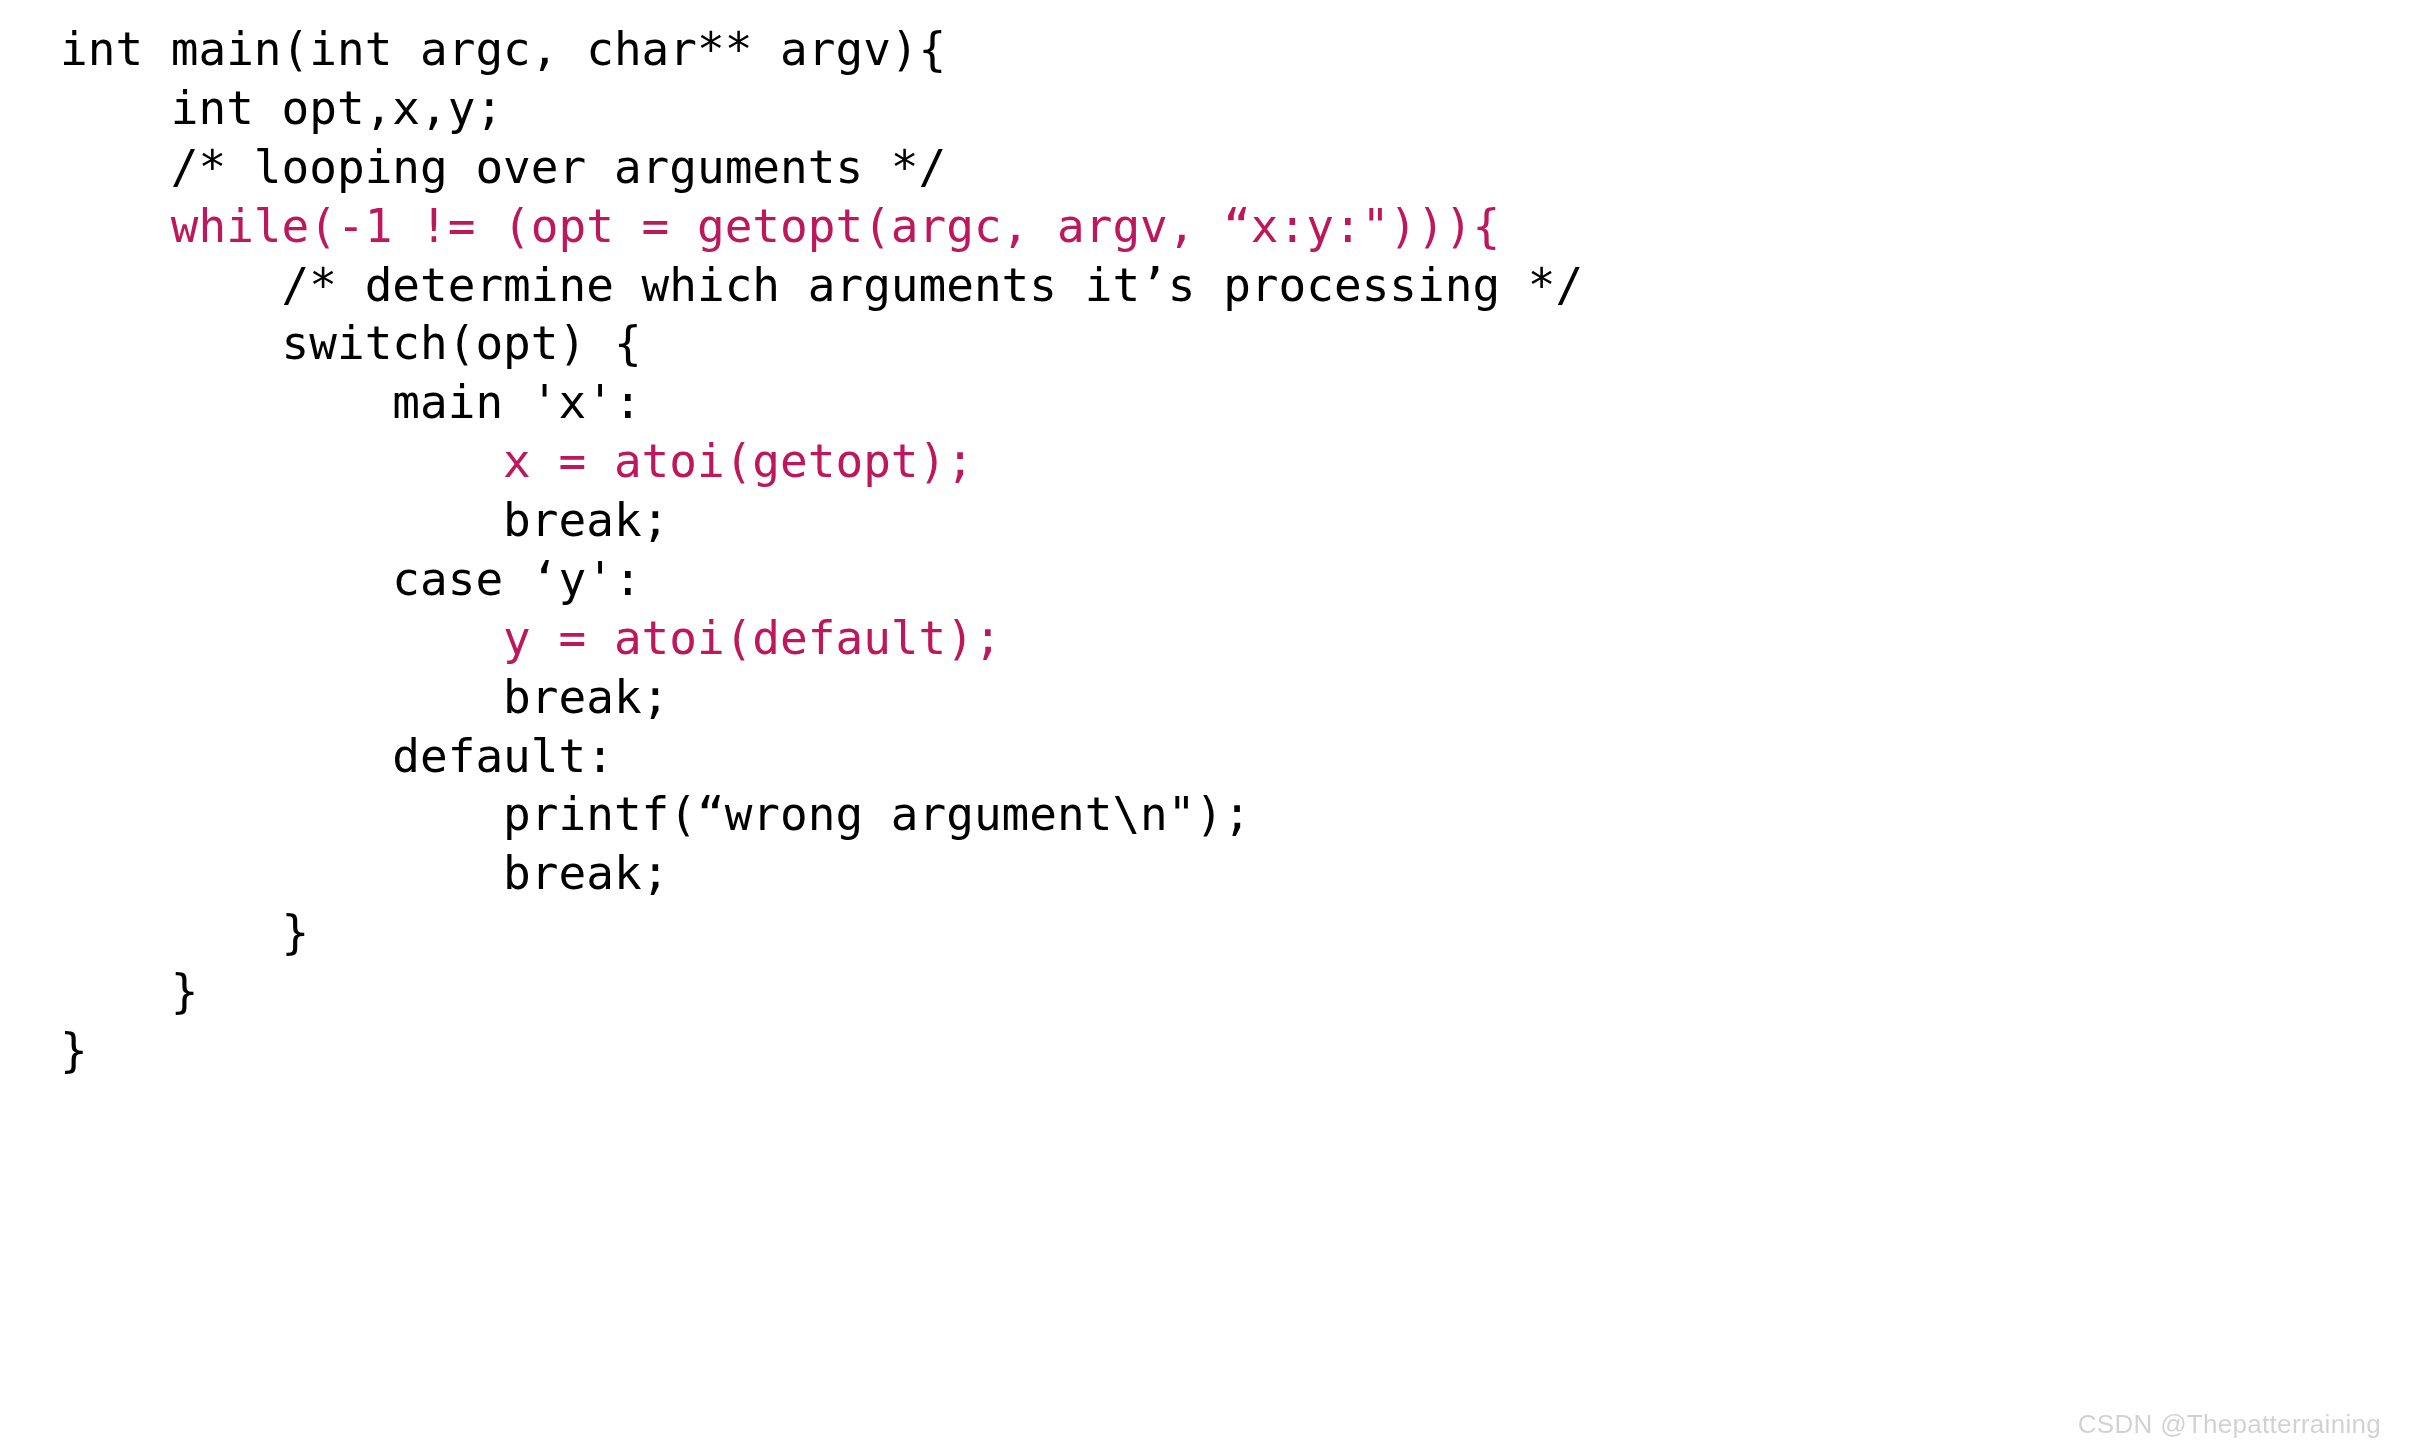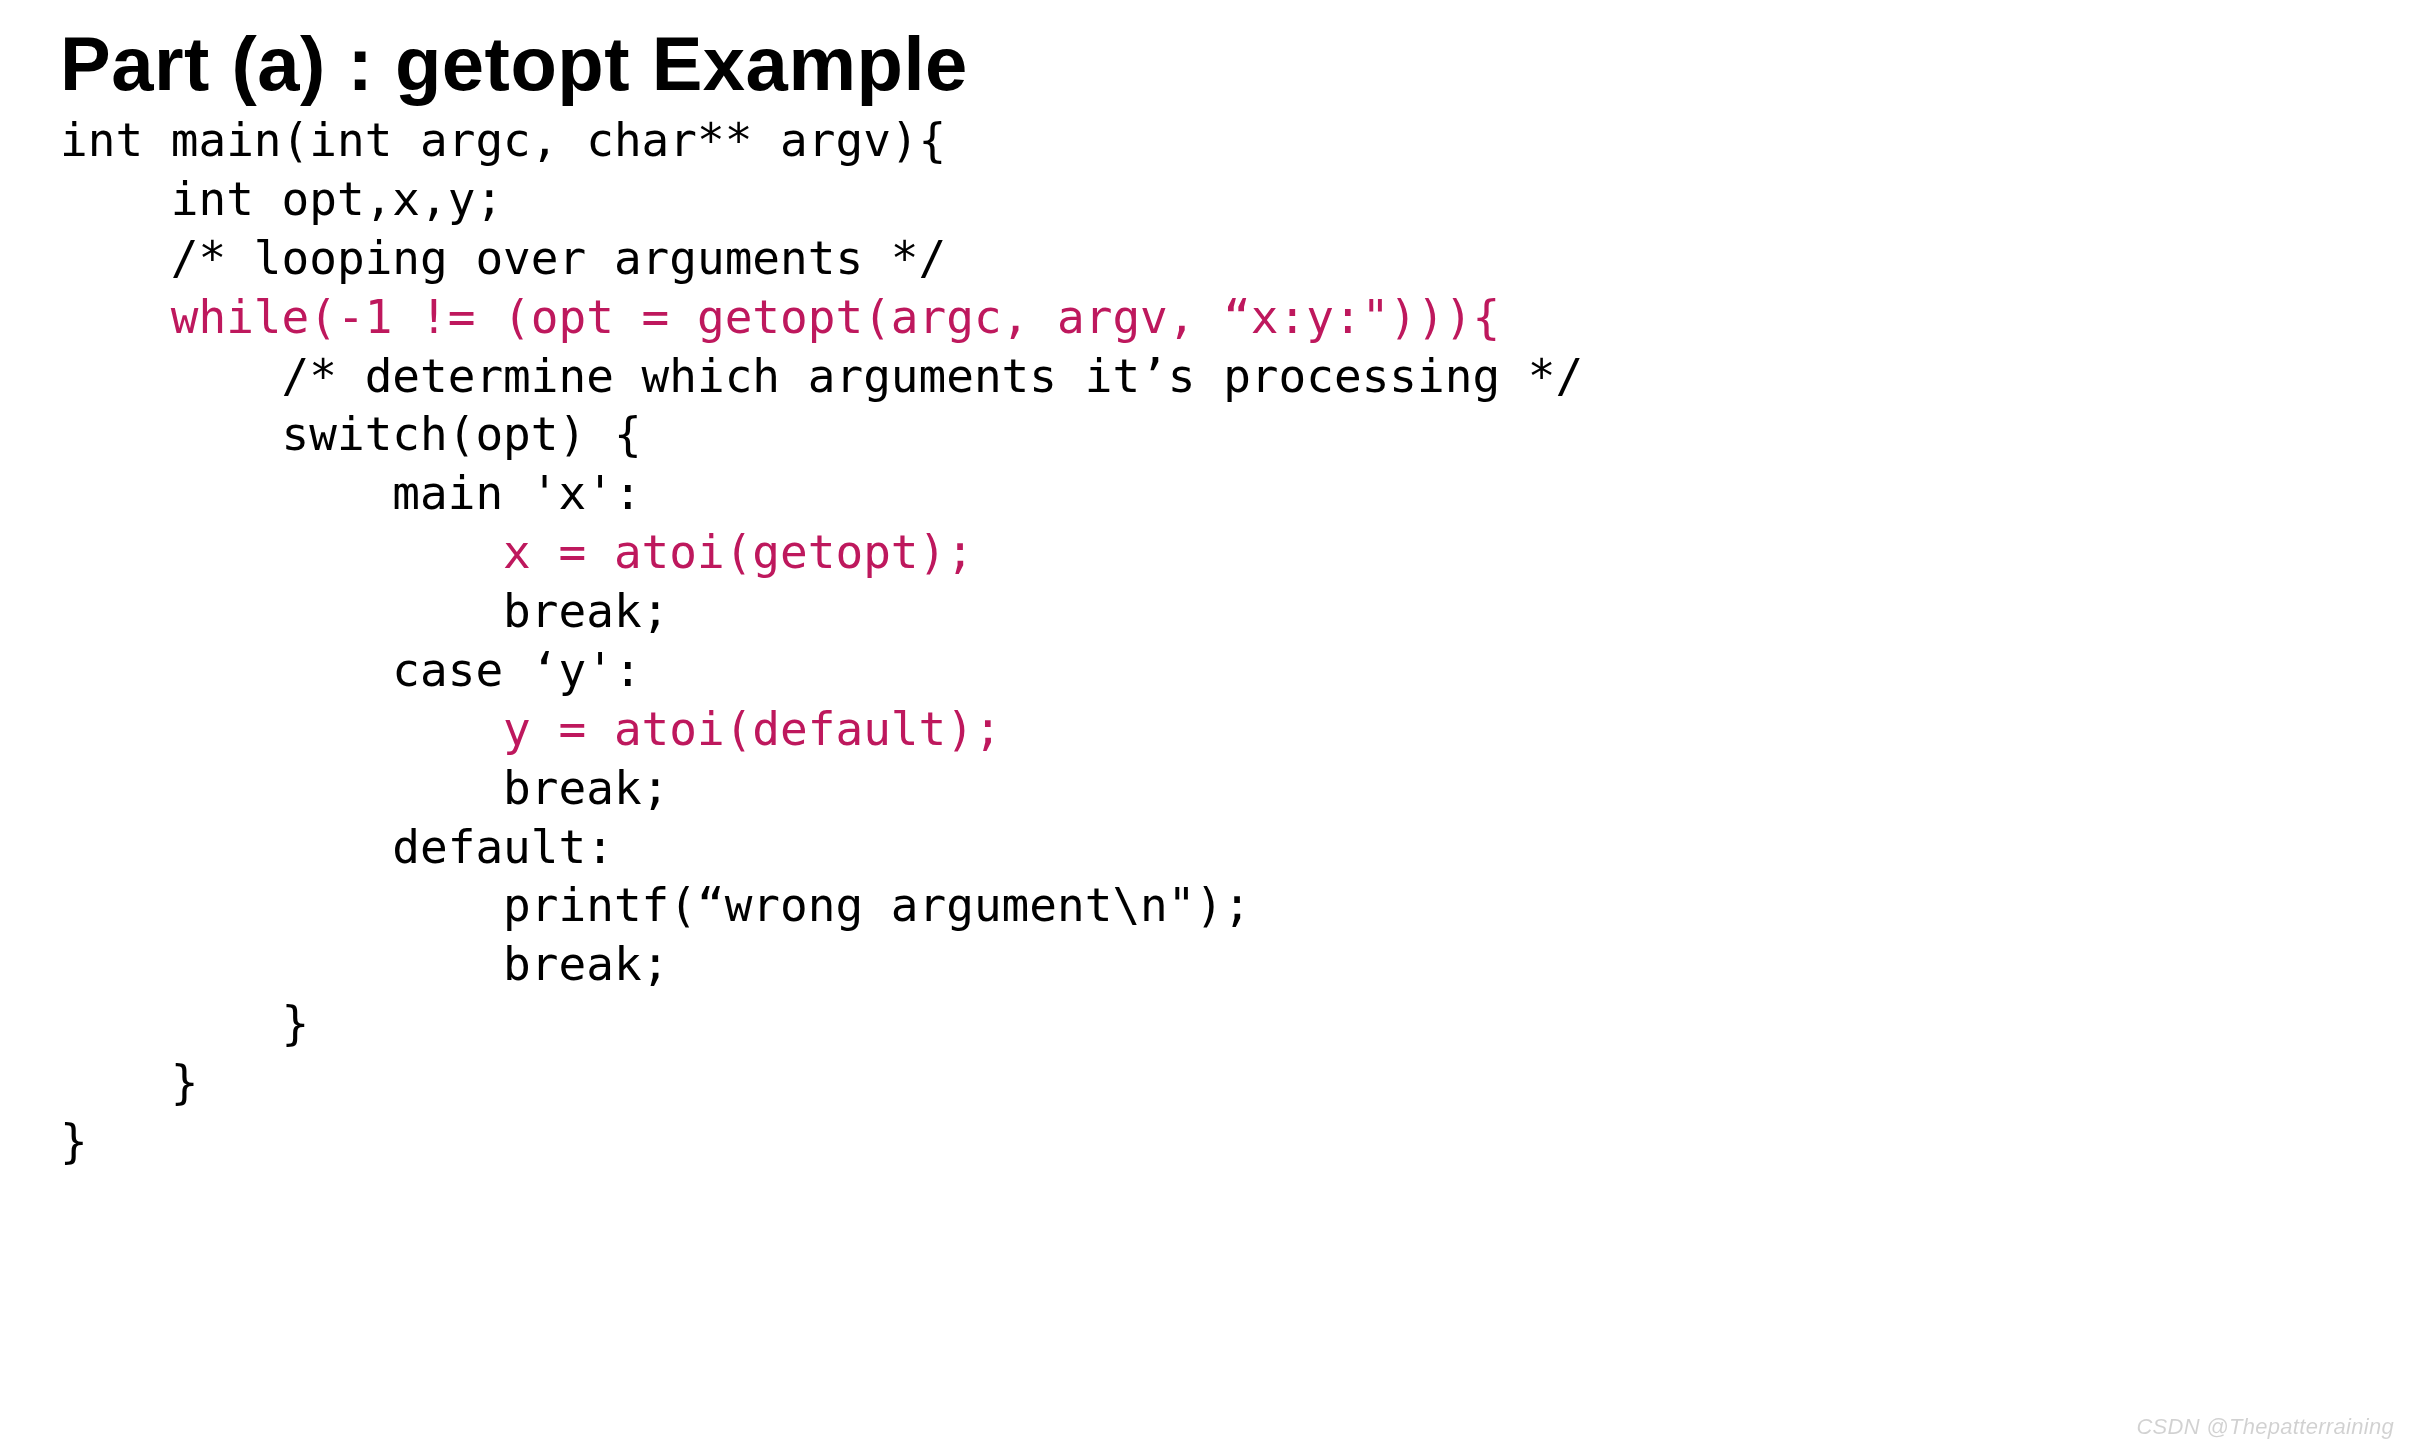--- a/index.html
+++ b/index.html
@@ -27,34 +27,32 @@
     font-size: 46px;
     line-height: 1.28;
     color: #000;
     white-space: pre;
   }
   .red {
     color: #be185d;
   }
   .watermark {
     position: absolute;
-    right: 28px;
+    right: 41px;
     bottom: 14px;
     font-family: Arial, sans-serif;
-    font-size: 22px;
+    font-size: 26px;
     color: rgba(0,0,0,0.18);
     letter-spacing: 0.3px;
-    font-style: italic;
   }
 </style>
 </head>
 <body>
 
 <div class="slide">
-  <h1 class="title">Part (a) : getopt Example</h1>
   <div class="code"><span>int main(int argc, char** argv){</span>
 <span>    int opt,x,y;</span>
 <span>    /* looping over arguments */</span>
 <span class="red">    while(-1 != (opt = getopt(argc, argv, “x:y:"))){</span>
 <span>        /* determine which arguments it’s processing */</span>
 <span>        switch(opt) {</span>
 <span>            main 'x':</span>
 <span class="red">                x = atoi(getopt);</span>
 <span>                break;</span>
 <span>            case ‘y':</span>

